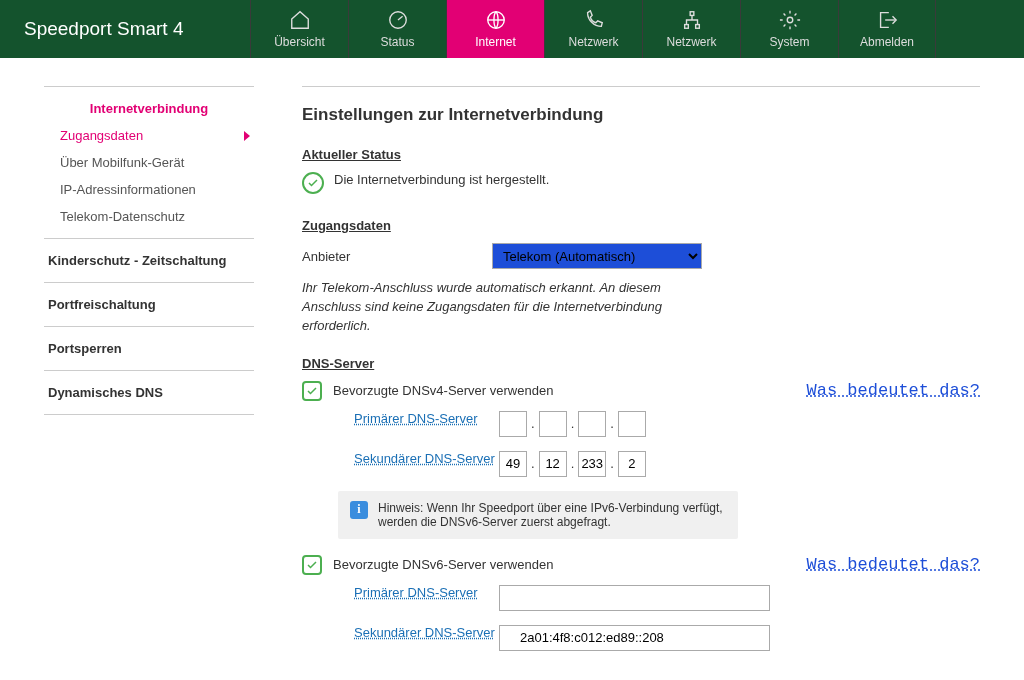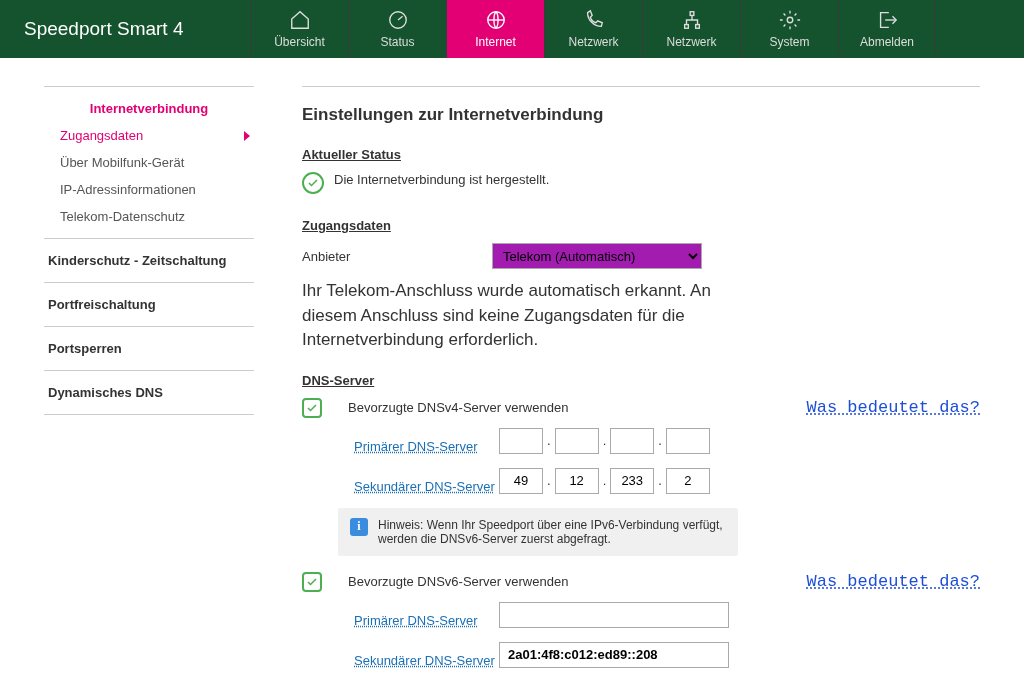--- a/index.html
+++ b/index.html
@@ -72,44 +72,44 @@
   .status-row { display:flex; align-items:flex-start; gap:10px; margin-bottom:24px;}
   .status-icon {
     width:22px;height:22px;border:2px solid #4caf50;border-radius:50%;
     display:flex;align-items:center;justify-content:center;color:#4caf50;
   }
   .status-icon svg{width:12px;height:12px;stroke:#4caf50;stroke-width:3;fill:none;}
 
   .form-row { display:flex; align-items:center; margin-bottom:10px; }
   .form-label { width:190px; color:#333; }
   select.provider {
-    width:210px; height:26px; border:1px solid #aaa; background:#a21caf;
+    width:210px; height:26px; border:1px solid #aaa; background:#1d4ed8;
     font-size:13px; padding:2px 6px;
   }
-  .note { font-size: 17px; color:#333; line-height:1.45; margin: 8px 0 20px 0; max-width:420px;}
+  .note { font-size: 13px; color:#333; line-height:1.45; margin: 8px 0 20px 0; max-width:420px;font-style:italic;}
 
   .dns-block { margin-top:4px; }
-  .check-row { display:flex; align-items:center; gap:26px; margin-bottom:10px; position:relative;}
+  .check-row { display:flex; align-items:center; gap:11px; margin-bottom:10px; position:relative;}
   .chk {
     width:20px;height:20px;border:2px solid #4caf50;border-radius:4px;
     display:flex;align-items:center;justify-content:center;color:#4caf50;cursor:pointer;
   }
   .chk svg{width:12px;height:12px;stroke:#4caf50;stroke-width:3;fill:none;}
   .help-link { margin-left:auto; color:#1d4ed8; text-decoration:underline dotted; font-size:17px; cursor:pointer;font-family:Liberation Mono, monospace;}
 
   .dns-sub { padding-left:52px; }
-  .dns-row { display:flex; align-items:flex-end; margin-bottom:14px;}
+  .dns-row { display:flex; align-items:flex-start; margin-bottom:14px;}
   .dns-label { width:145px; color:#1a6fb5; text-decoration:underline dotted; cursor:pointer; font-size:13px;}
   .oct-group { display:flex; align-items:center; gap:2px;}
   .oct {
-    width:44px;height:26px;border:1px solid #aaa;text-align:center;font-size:13px;
+    width:28px;height:26px;border:1px solid #aaa;text-align:center;font-size:13px;
   }
   .dot { padding:0 2px; }
   .v6input {
-    width:230px;height:26px;border:1px solid #aaa;padding:2px 8px;font-size:13px;font-weight:bold;
+    width:271px;height:26px;border:1px solid #aaa;padding:2px 20px;font-size:13px;
   }
 
   .info-box {
     display:flex; gap:10px; background:#f0f0f0; padding:10px 12px;
     border-radius:2px; margin:4px 0 16px 36px; font-size:12px; color:#333; max-width:400px;
   }
   .info-badge {
     width:18px;height:18px;background:#3a8dde;color:#fff;border-radius:3px;
     display:flex;align-items:center;justify-content:center;font-weight:bold;font-family:serif;flex-shrink:0;
     font-size:12px;

